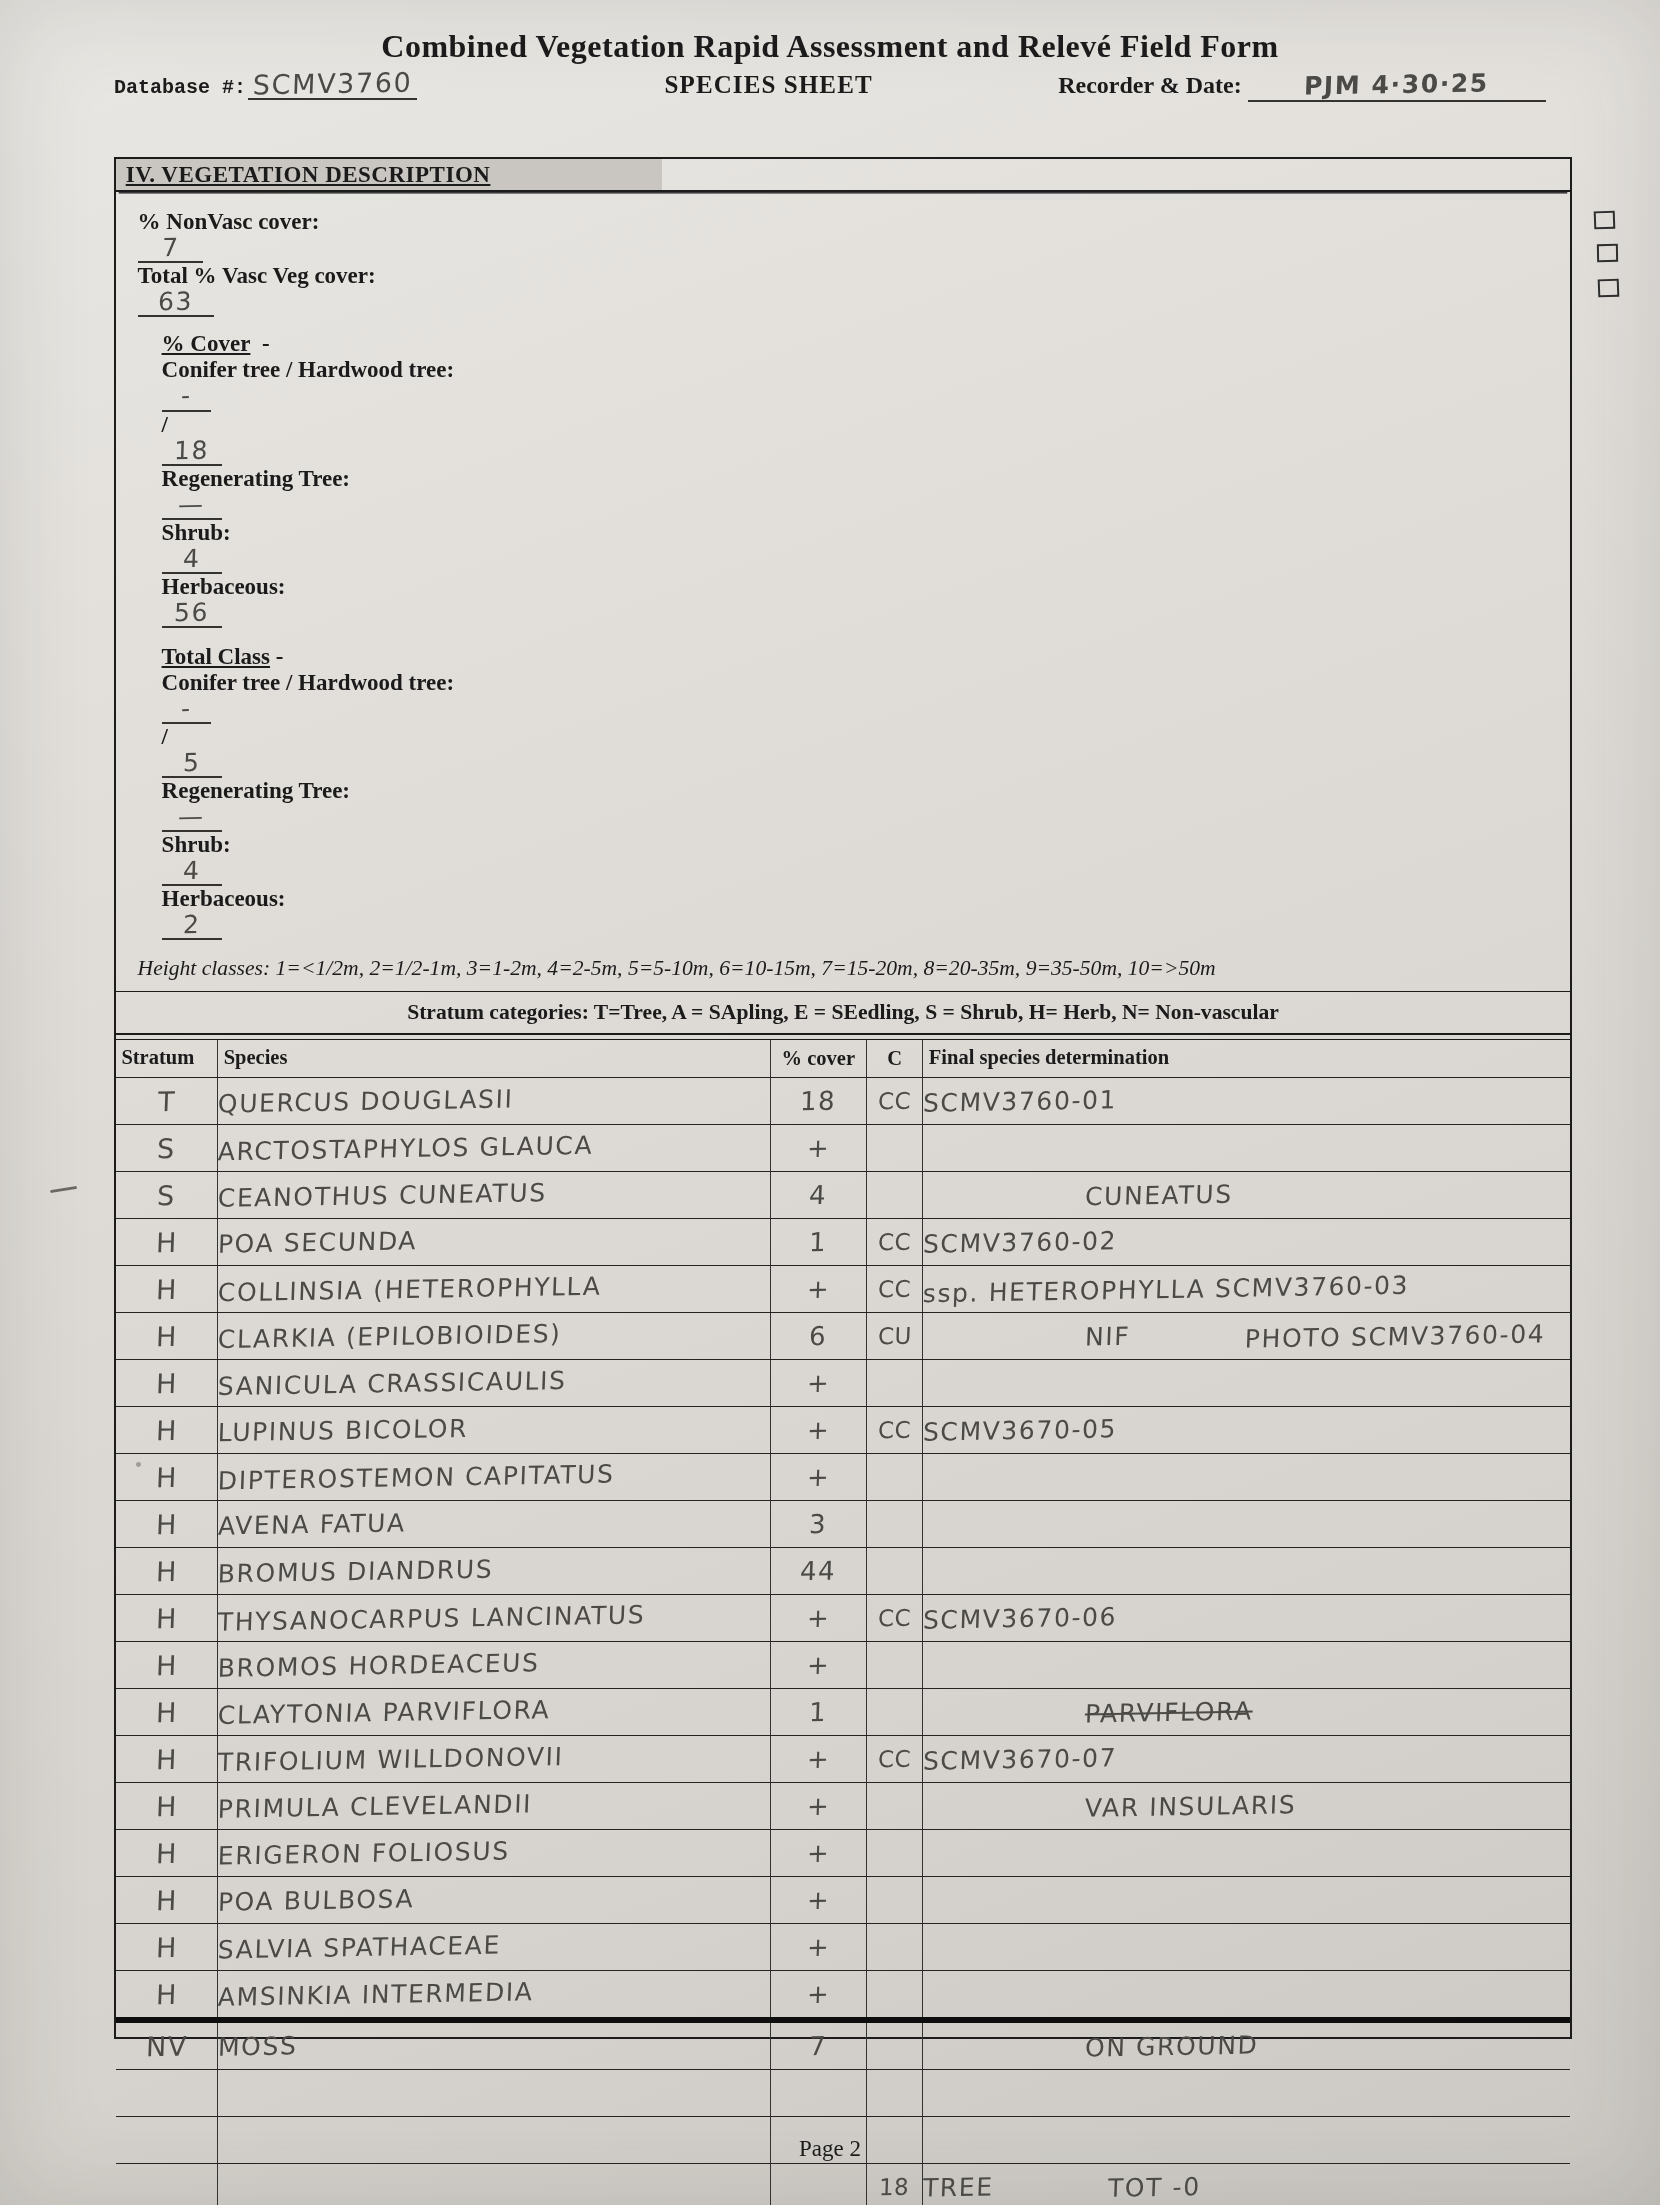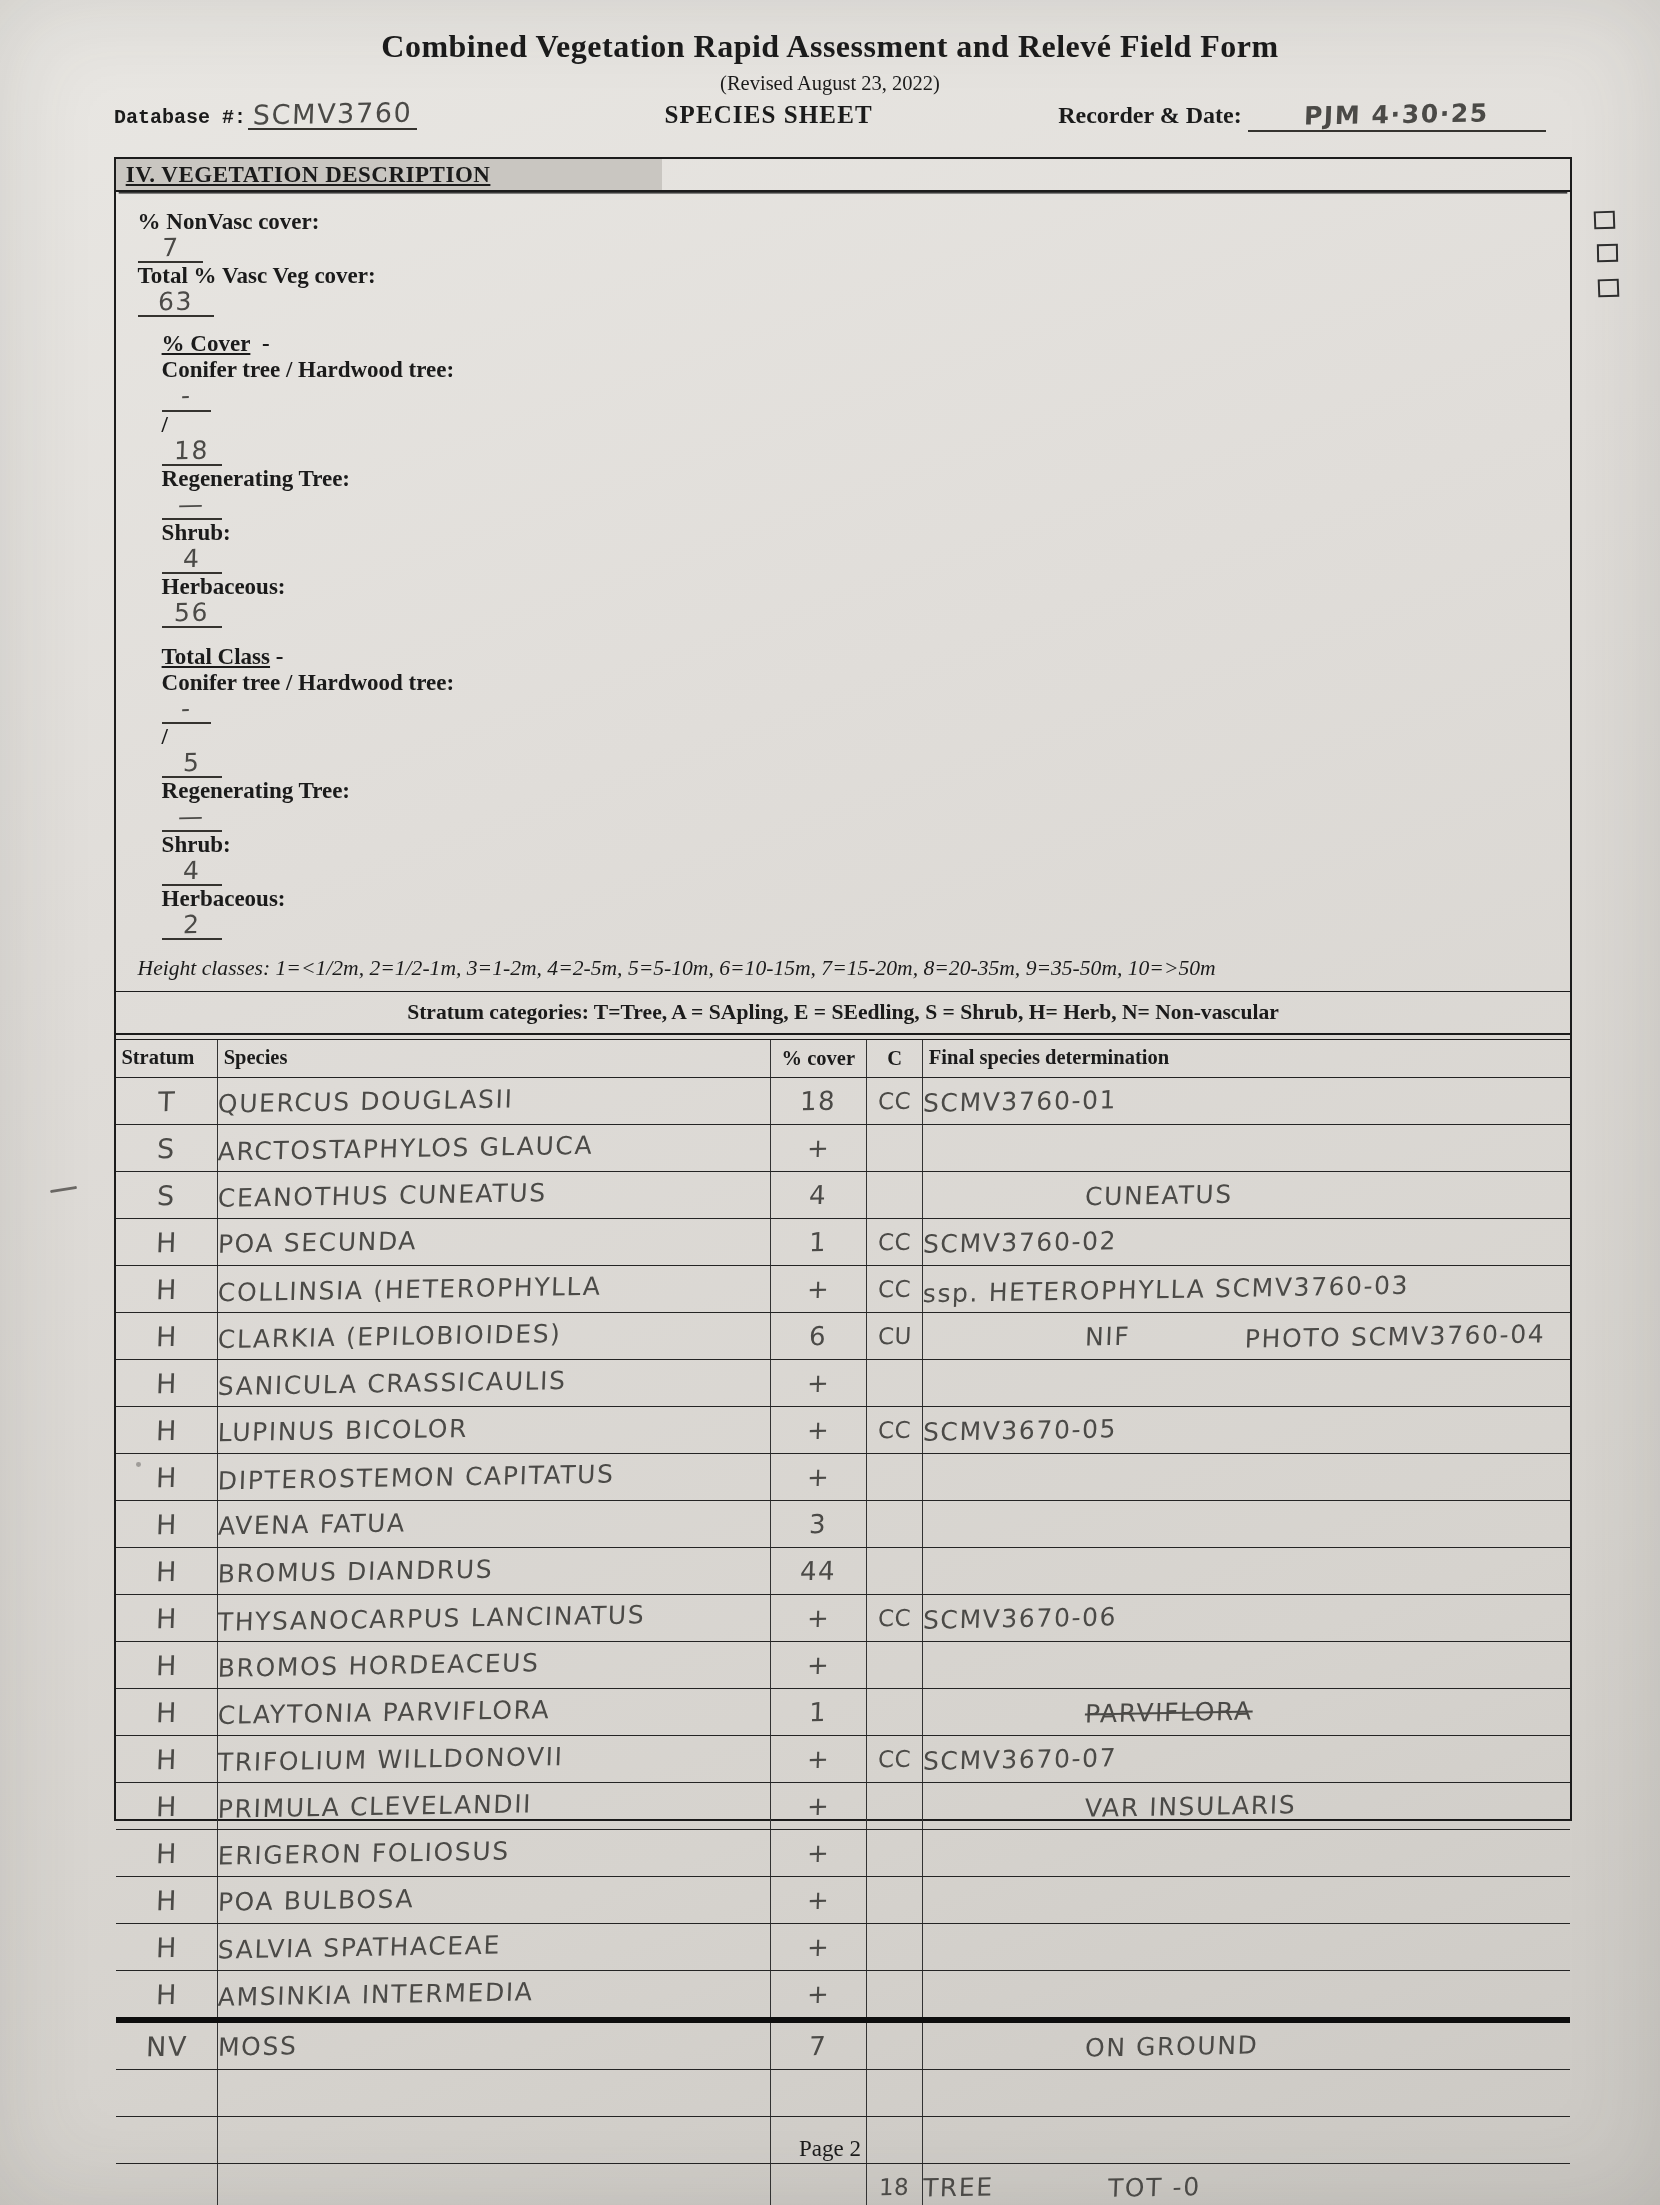--- a/index.html
+++ b/index.html
@@ -42,21 +42,21 @@
   .hw.big{font-size:27px;}
   .fill{
     display:inline-block;border-bottom:2.2px solid #35332f;
     text-align:center;vertical-align:baseline;padding:0 3.2px 1.1px 3.2px;
   }
   .w310{min-width:162px;} .w560{min-width:292px;}
   .w120{min-width:59px;} .w150{min-width:70px;}
   .w90{min-width:43px;}  .w110{min-width:54px;}
   
   .formbox{
-    position:absolute;left:114px;top:157px;width:1458px;height:1664px;
+    position:absolute;left:114px;top:157px;width:1458px;height:1882px;
     border:2.2px solid #1c1c1c;
     box-sizing:border-box;
   }
   .sec-head{
     border-bottom:2.2px solid #1c1c1c;
     box-shadow:0 4.3px 0 -2.7px #3a3a3a;
     height:31px;display:flex;align-items:center;
   }
   .sec-head .bar{
     background:#c9c6c1;height:100%;width:546px;
@@ -140,21 +140,20 @@
     position:absolute;left:136px;top:1462px;width:4.9px;height:4.9px;
     background:#6e6c68;border-radius:50%;opacity:.55;
   }
 </style>
 </head>
 <body>
 
 <div class="page">
 
   <div class="title">Combined Vegetation Rapid Assessment and Relevé Field Form</div>
-  <div class="subtitle">(Revised August 23, 2022)</div>
 
   <div class="headrow">
     <div class="left">
       <span class="dblabel">Database #:</span>
       <span class="fill w310"><span class="hw big">SCMV3760</span></span>
     </div>
     <div class="mid">SPECIES SHEET</div>
     <div class="right">
       <span>Recorder &amp; Date:</span>
       <span class="fill w560"><span class="hw">PJM  4·30·25</span></span>

